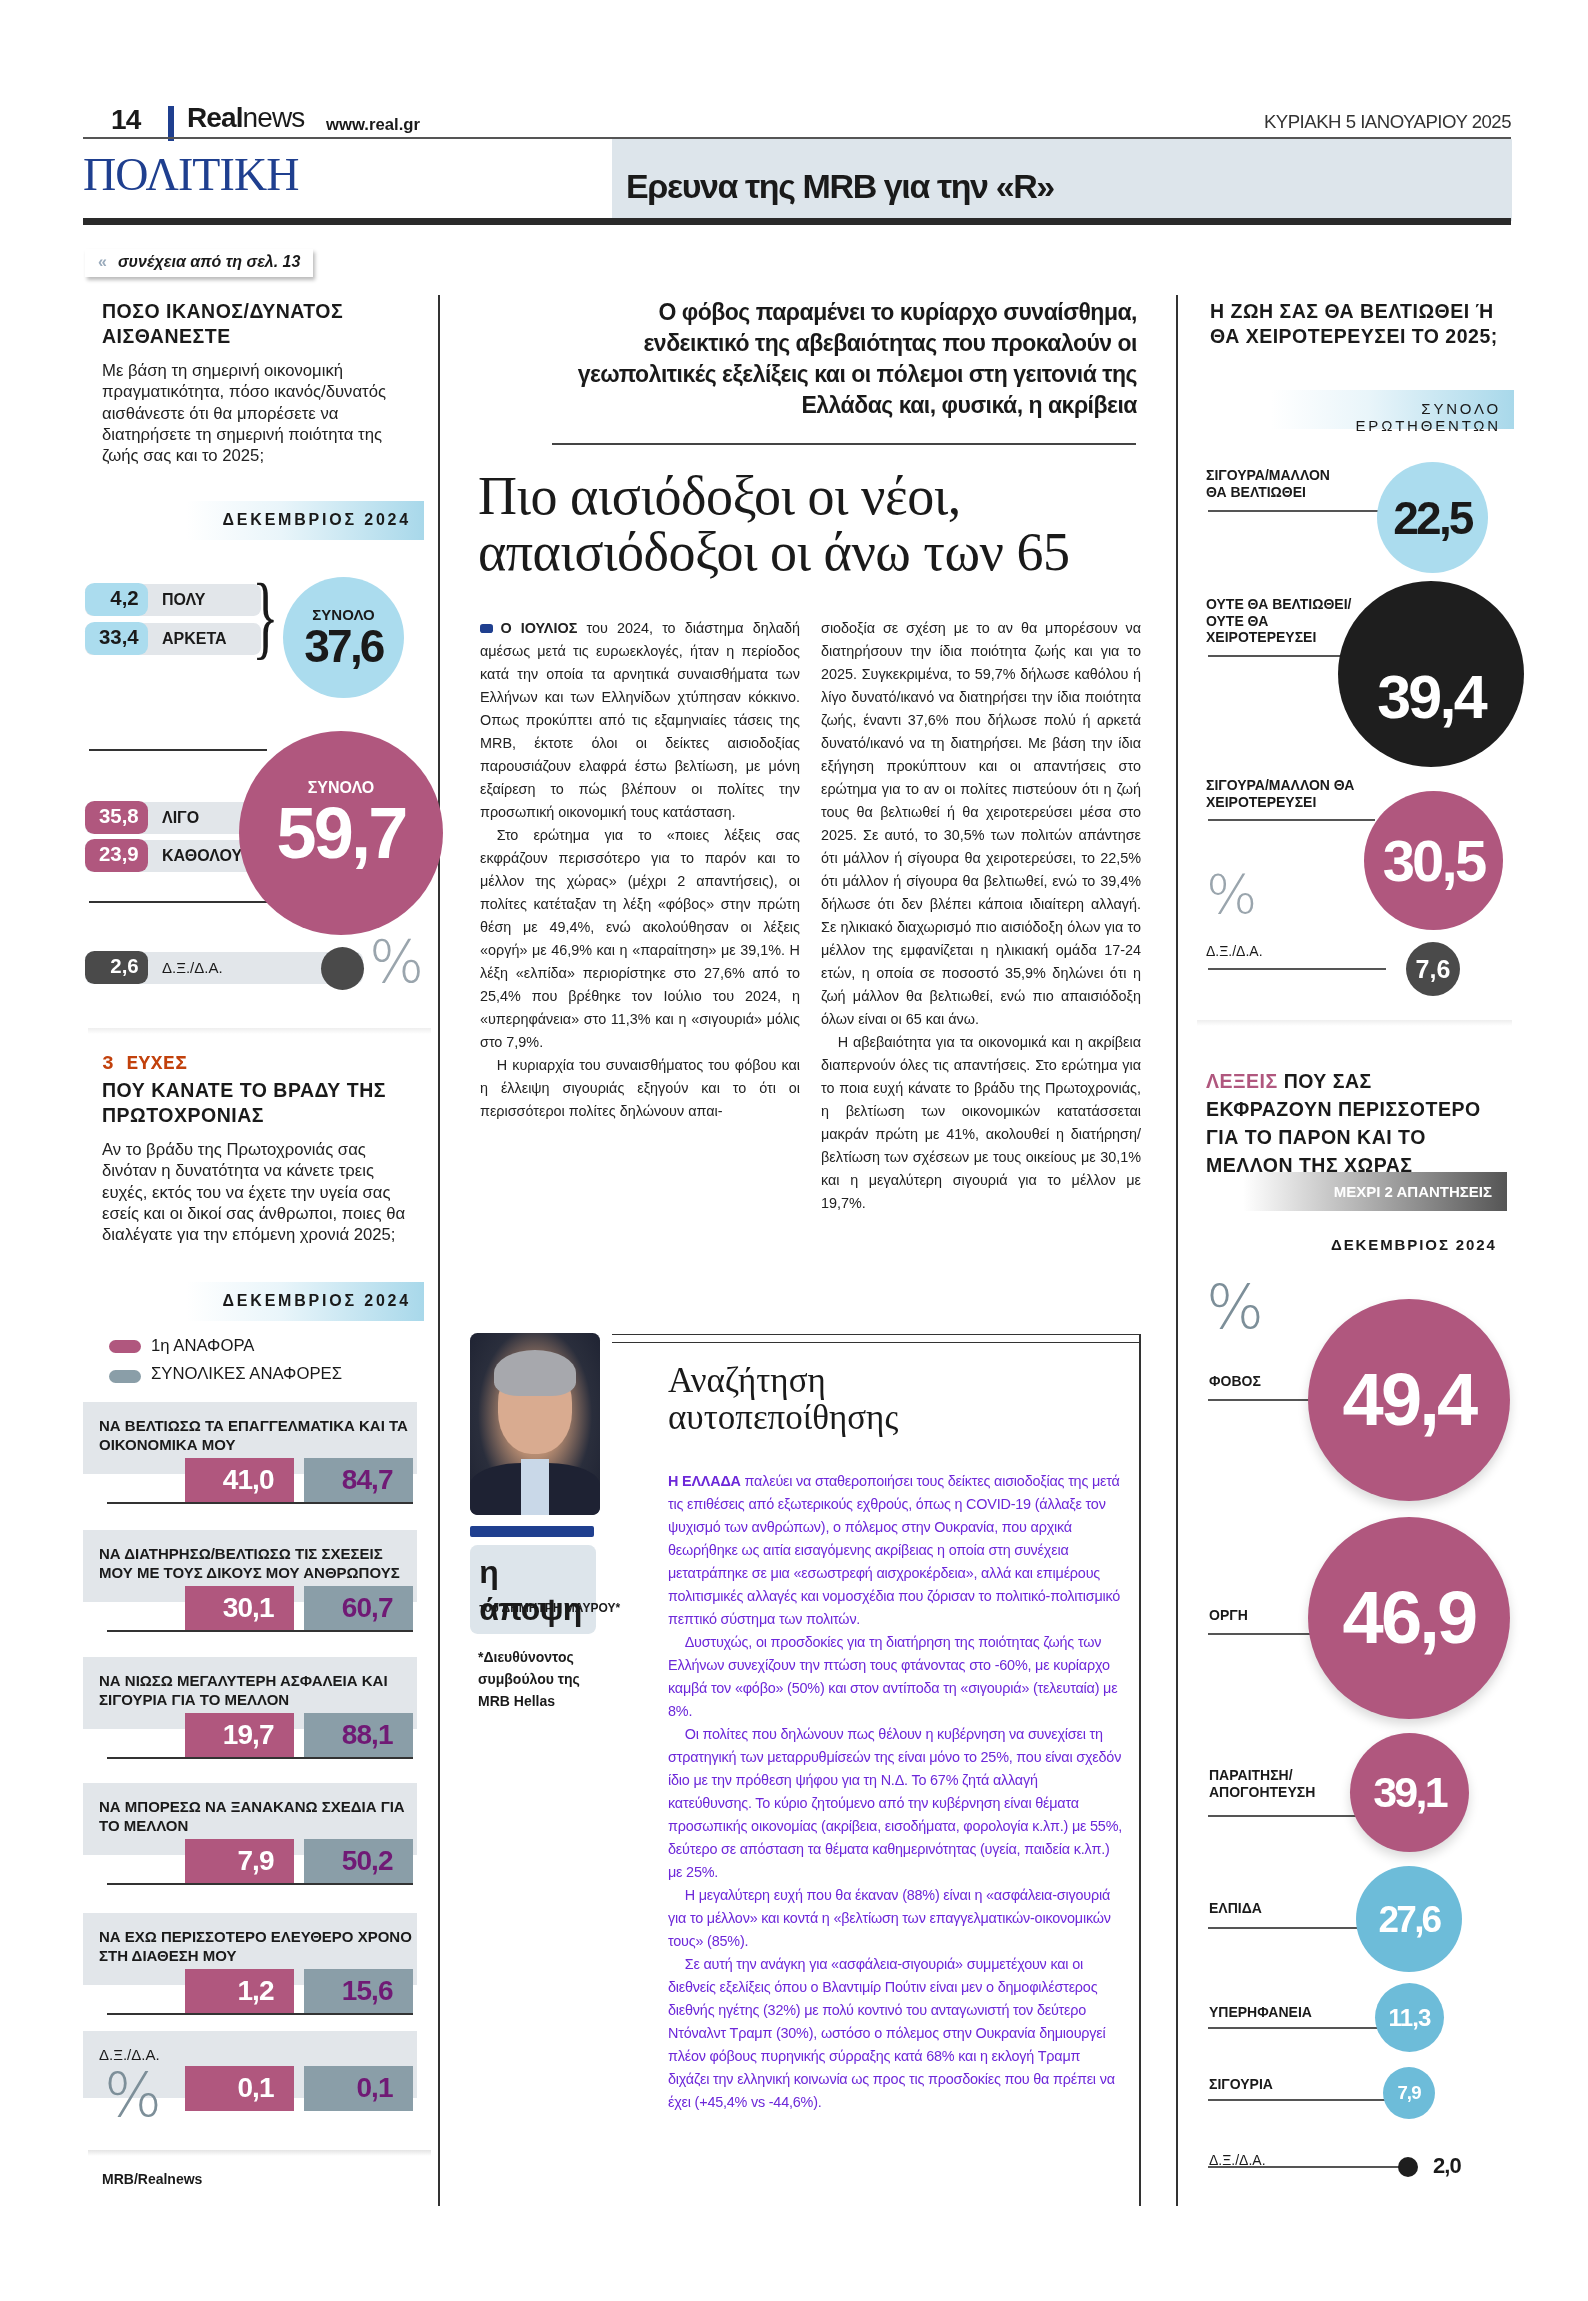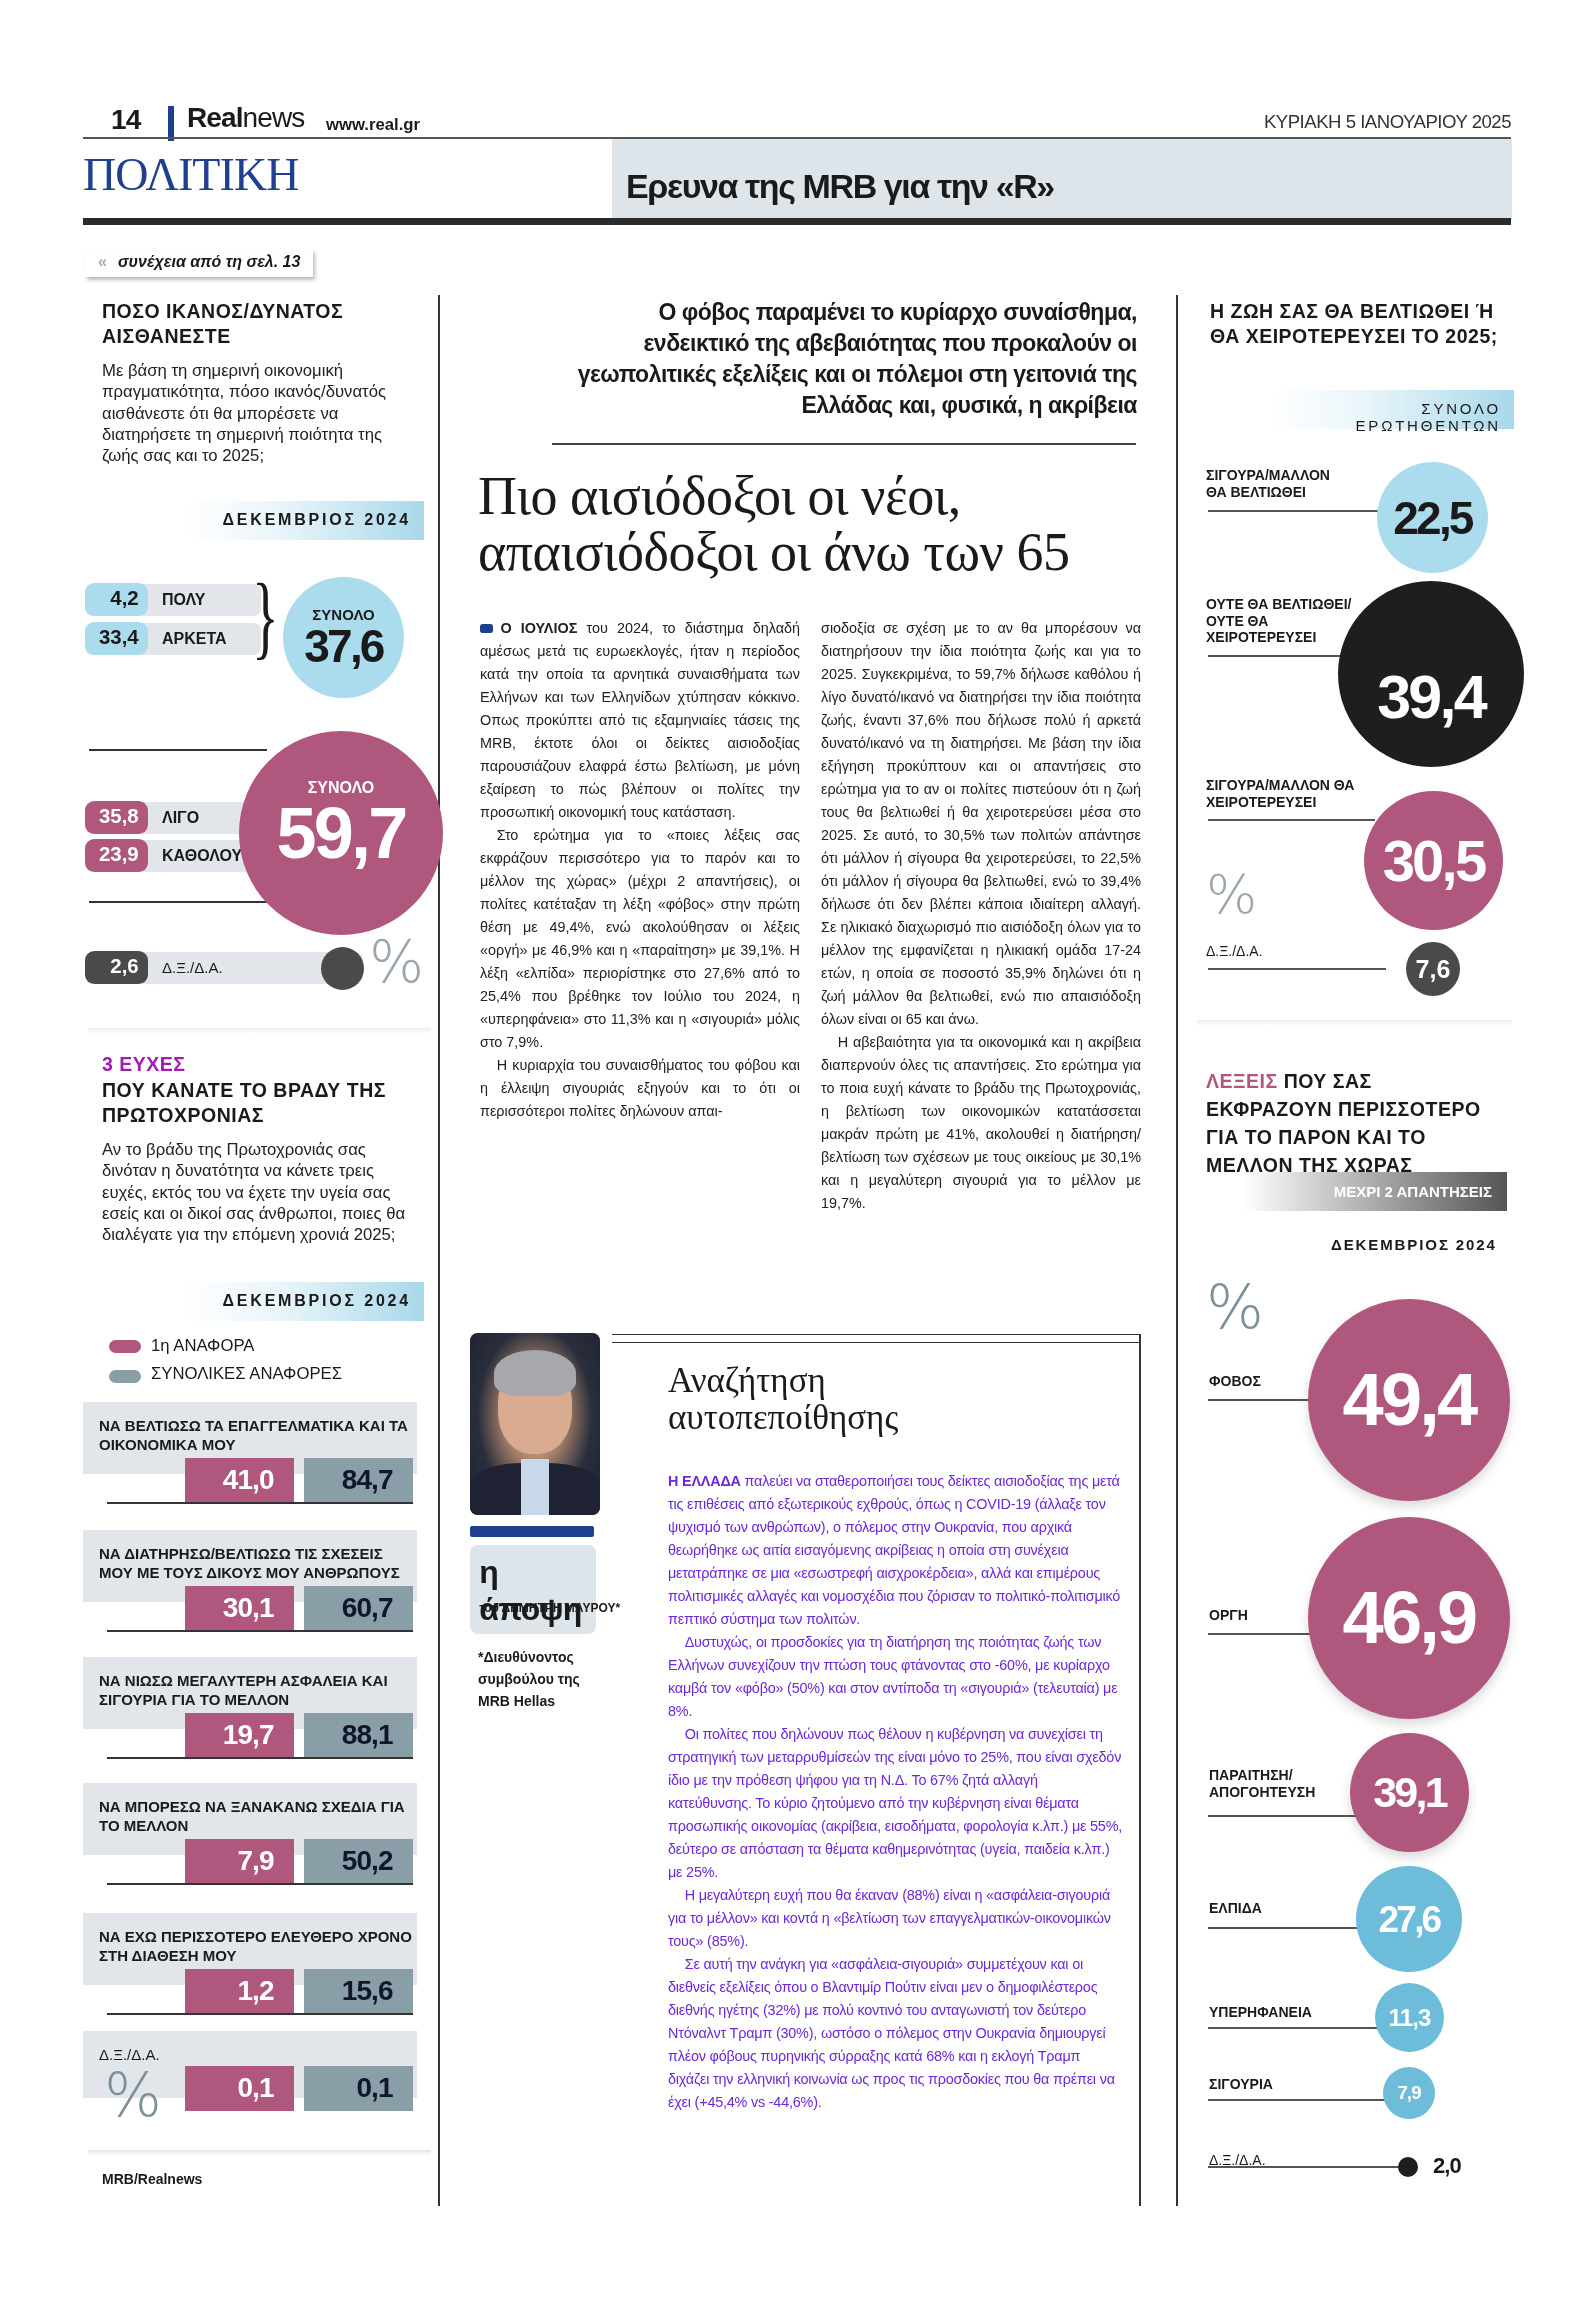--- a/index.html
+++ b/index.html
@@ -34,21 +34,21 @@
   .lbl { position:absolute; font-size: 16px; font-weight: bold; }
   .brace { position:absolute; font-size: 93px; font-weight: 100; line-height: 1; transform: scaleX(0.6); font-family: "Liberation Serif", serif;}
   .circle { position:absolute; border-radius: 50%; display:flex; flex-direction:column; align-items:center; justify-content:center; }
   .bignum { font-weight: bold; letter-spacing: -2.8px; line-height: 1; font-family: "Liberation Sans Narrow", "Liberation Sans", sans-serif; }
   .pct { position:absolute; color:#9aa5ad; font-weight: 300; font-family: "DejaVu Sans", sans-serif; }
 
   .wish { position:absolute; left: 83px; width: 334px; height: 111px; }
   .wish .bg { position:absolute; left:0; top:0; width: 334px; height: 72px; background:#e2e6ea; }
   .wish .t { position:absolute; left: 16px; top: 15px; font-size: 15px; font-weight: bold; line-height: 18.6px; }
   .wish .b1 { position:absolute; left: 102px; top: 56px; width: 109px; height: 45px; background:#b0577e; color:#fff; font-size: 28px; font-weight:bold; text-align:right; padding: 5.6px 20.4px 0 0; letter-spacing:-0.9px;}
-  .wish .b2 { position:absolute; left: 221px; top: 56px; width: 109px; height: 45px; background:#8a9ea8; color:#0f172a; font-size: 28px; font-weight:bold; text-align:right; padding: 5.6px 20.4px 0 0; letter-spacing:-0.9px;}
+  .wish .b2 { position:absolute; left: 221px; top: 56px; width: 109px; height: 45px; background:#8a9ea8; color:#701a75; font-size: 28px; font-weight:bold; text-align:right; padding: 5.6px 20.4px 0 0; letter-spacing:-0.9px;}
   .wish .ul { position:absolute; left: 24px; top: 100px; width: 306px; height: 1.9px; background:#333; }
 
   
   #deck { left: 557px; top: 297px; width: 580px; text-align: right; font-size: 23px; font-weight: bold; line-height: 31px; letter-spacing: -0.5px; }
   #deckrule { left: 552px; top: 443px; width: 584px; height: 1.9px; background:#444; }
   #headline { left: 478px; top: 468px; width: 668px; font-family: "Liberation Serif", serif; font-size: 54px; line-height: 56px; letter-spacing: -0.5px; }
   .body { position:absolute; font-size: 14.4px; line-height: 23px; text-align: justify; color:#222; }
   .body p { text-indent: 16.7px; }
   .body p.first { text-indent: 0; }
   .lead { font-weight: bold; }
@@ -129,21 +129,21 @@
   <span class="bignum" style="font-size:72px;">59,7</span>
 </div>
 
 <div class="row-pill" style="left:85px; top:952px; width:278px;"></div>
 <div class="num-pill" style="left:85px; top:951px; width:63px; background:#4a4a4a; color:#fff;">2,6</div>
 <div class="lbl" style="left:162px; top:959px; font-weight:normal; font-size:15px;">Δ.Ξ./Δ.Α.</div>
 <div class="circle" style="left:321px; top:947px; width:43px; height:43px; background:#4a4a4a;"></div>
 <div class="pct" style="left:369px; top:928px; font-size:58px;">%</div>
 <div class="abs" style="left:88px; top:1028px; width:343px; height:5.6px; background:linear-gradient(#eee,#fff);"></div>
 
-<div class="abs qtitle" style="left:102px; top:1052px; color:#a21caf;">3 ΕΥΧΕΣ</div>
+<div class="abs qtitle" style="left:102px; top:1052px; color:#c2410c;font-family:Liberation Mono, monospace;">3 ΕΥΧΕΣ</div>
 <div class="abs qtitle" style="left:102px; top:1078px; width:306px;">ΠΟΥ ΚΑΝΑΤΕ ΤΟ ΒΡΑΔΥ ΤΗΣ ΠΡΩΤΟΧΡΟΝΙΑΣ</div>
 <div class="abs qtext" style="left:102px; top:1139px; width:320px;">Αν το βράδυ της Πρωτοχρονιάς σας δινόταν η δυνατότητα να κάνετε τρεις ευχές, εκτός του να έχετε την υγεία σας εσείς και οι δικοί σας άνθρωποι, ποιες θα διαλέγατε για την επόμενη χρονιά 2025;</div>
 <div class="gradtag" style="left:186px; top:1282px; width:238px;">ΔΕΚΕΜΒΡΙΟΣ 2024</div>
 <div class="abs" style="left:109px; top:1340px; width:32px; height:13px; border-radius:6.5px; background:#b0577e;"></div>
 <div class="abs" style="left:151px; top:1336px; font-size:16.7px;">1η ΑΝΑΦΟΡΑ</div>
 <div class="abs" style="left:109px; top:1370px; width:32px; height:13px; border-radius:6.5px; background:#8a9ea8;"></div>
 <div class="abs" style="left:151px; top:1364px; font-size:16.7px;">ΣΥΝΟΛΙΚΕΣ ΑΝΑΦΟΡΕΣ</div>
 
 <div class="wish" style="top:1402px;">
   <div class="bg"></div>

